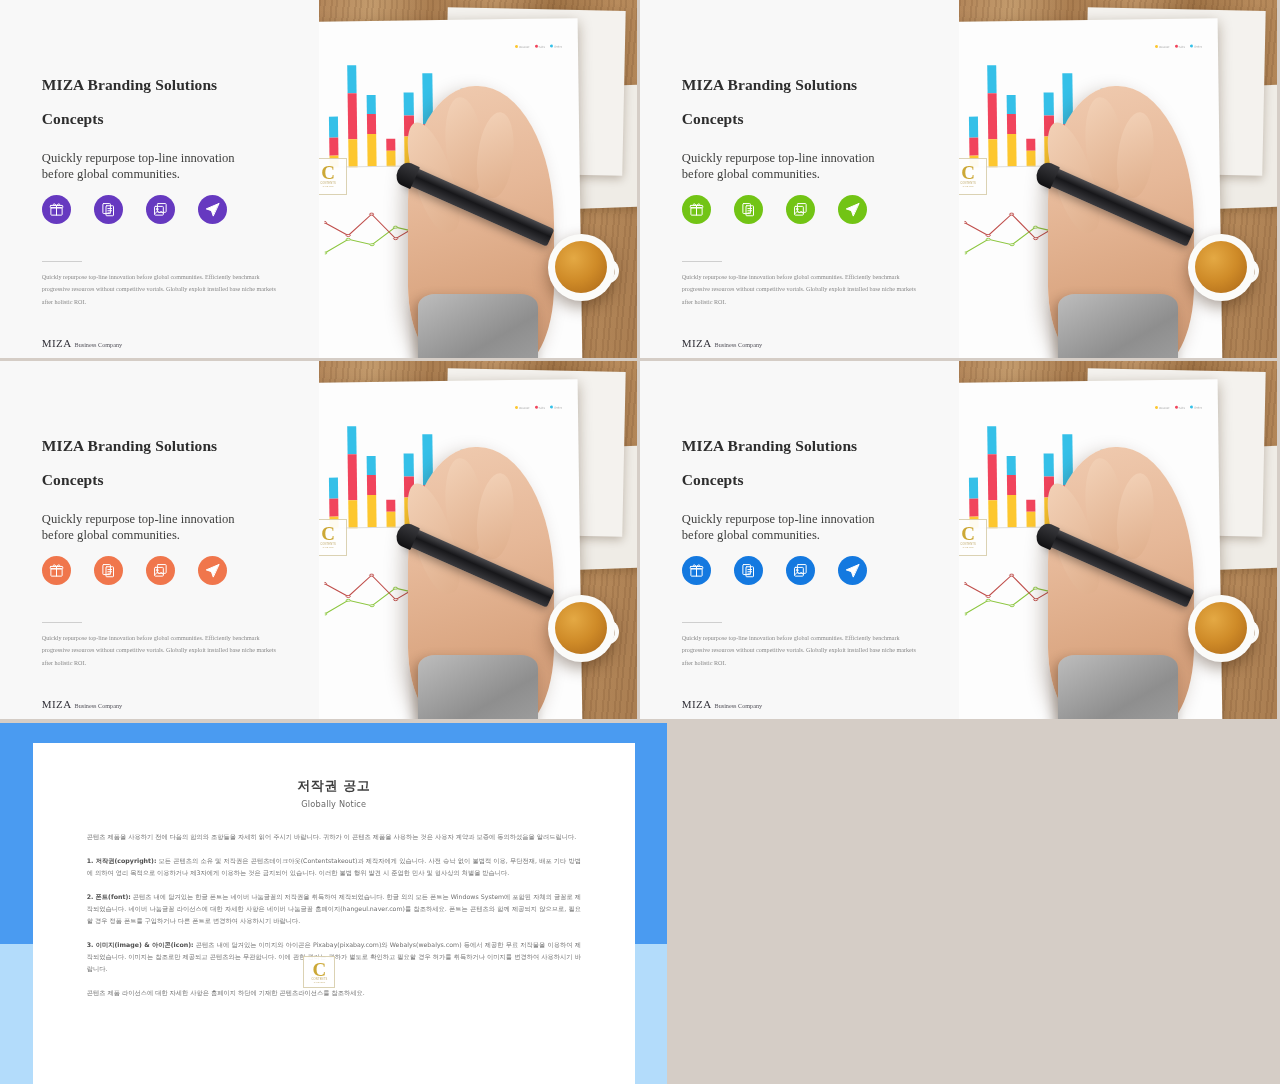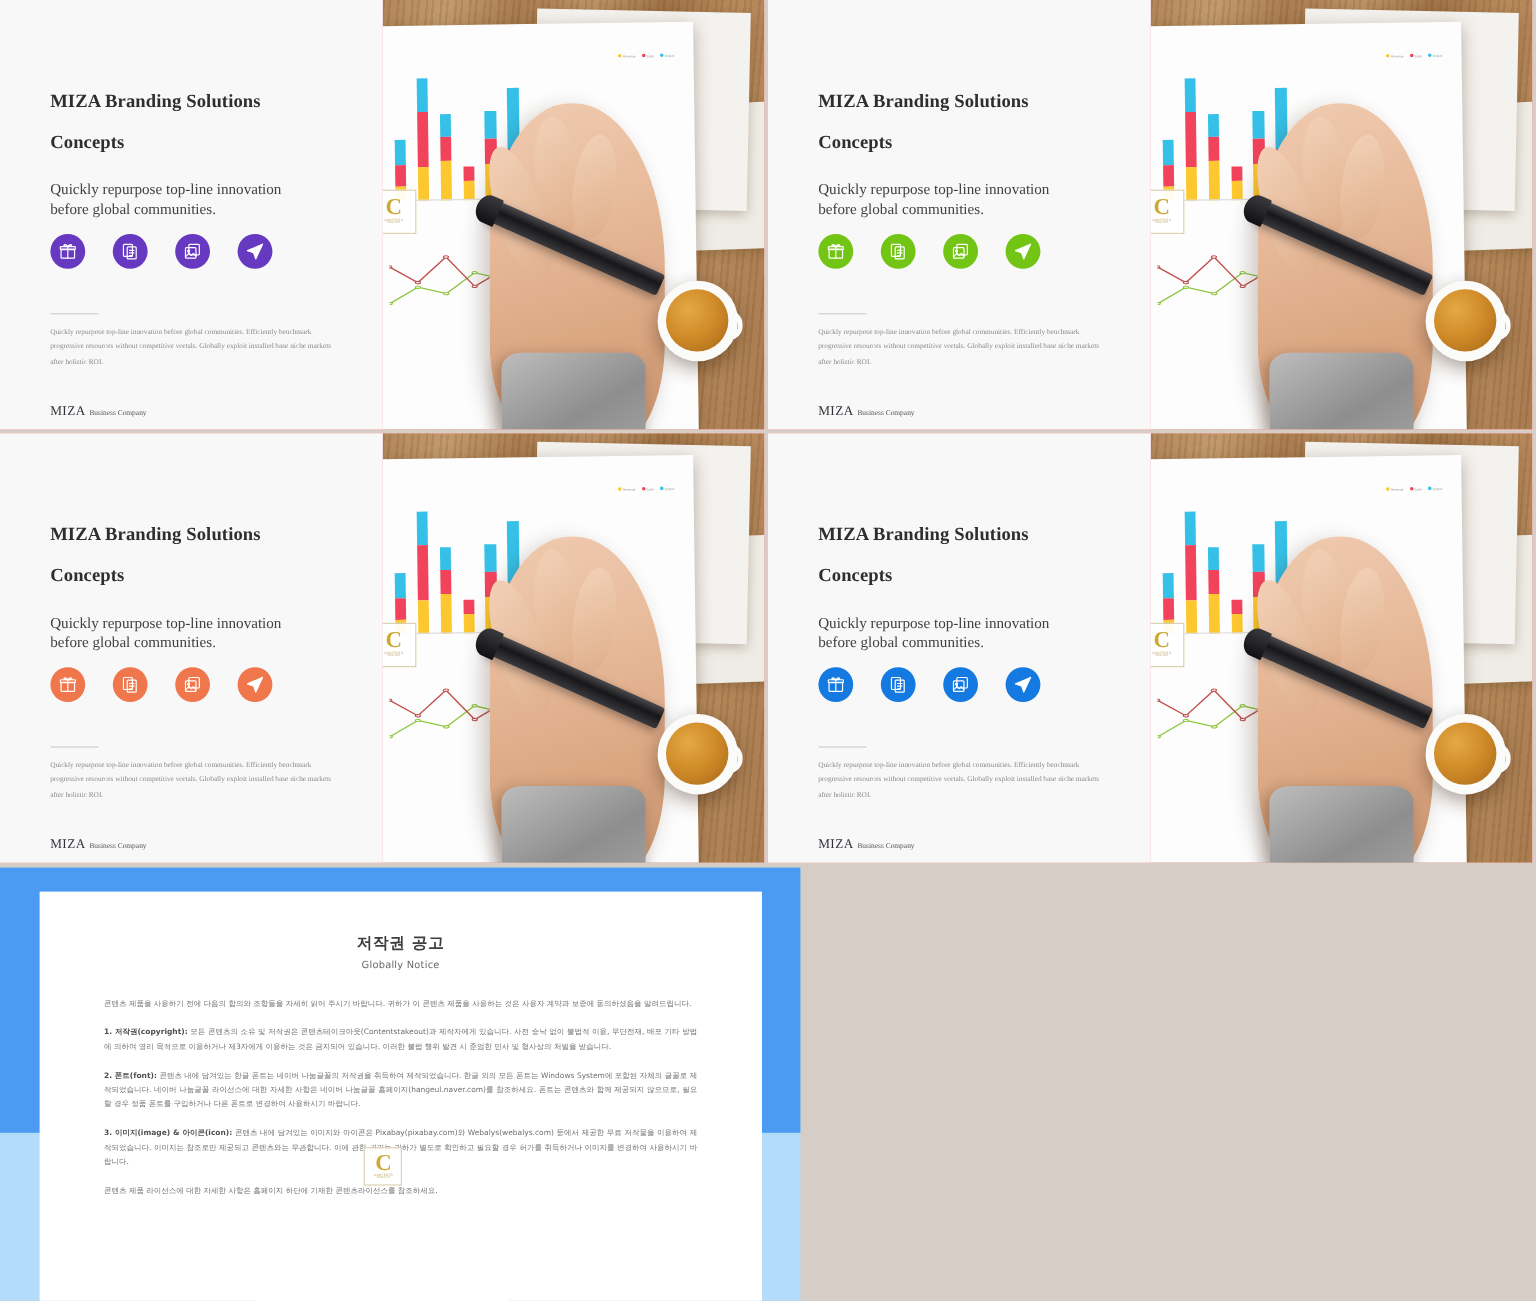--- a/index.html
+++ b/index.html
@@ -5,21 +5,21 @@
   html,body{margin:0;padding:0;}
   body{
     width:1280px;height:1084px;
     background:#d5cdc6;
     font-family:"Liberation Sans", sans-serif;
     overflow:hidden;
   }
   .stage{position:relative;width:1280px;height:1084px;}
 
   
-  .slide{position:absolute;background:#fca5a5;overflow:hidden;}
+  .slide{position:absolute;background:#bef264;overflow:hidden;}
   .slide .left{
     position:absolute;left:0;top:0;bottom:0;width:50.1%;
     background:#f8f8f8;
   }
   .slide .photo{
     position:absolute;right:0;top:0;bottom:0;width:49.9%;
     overflow:hidden;
   }
 
   

